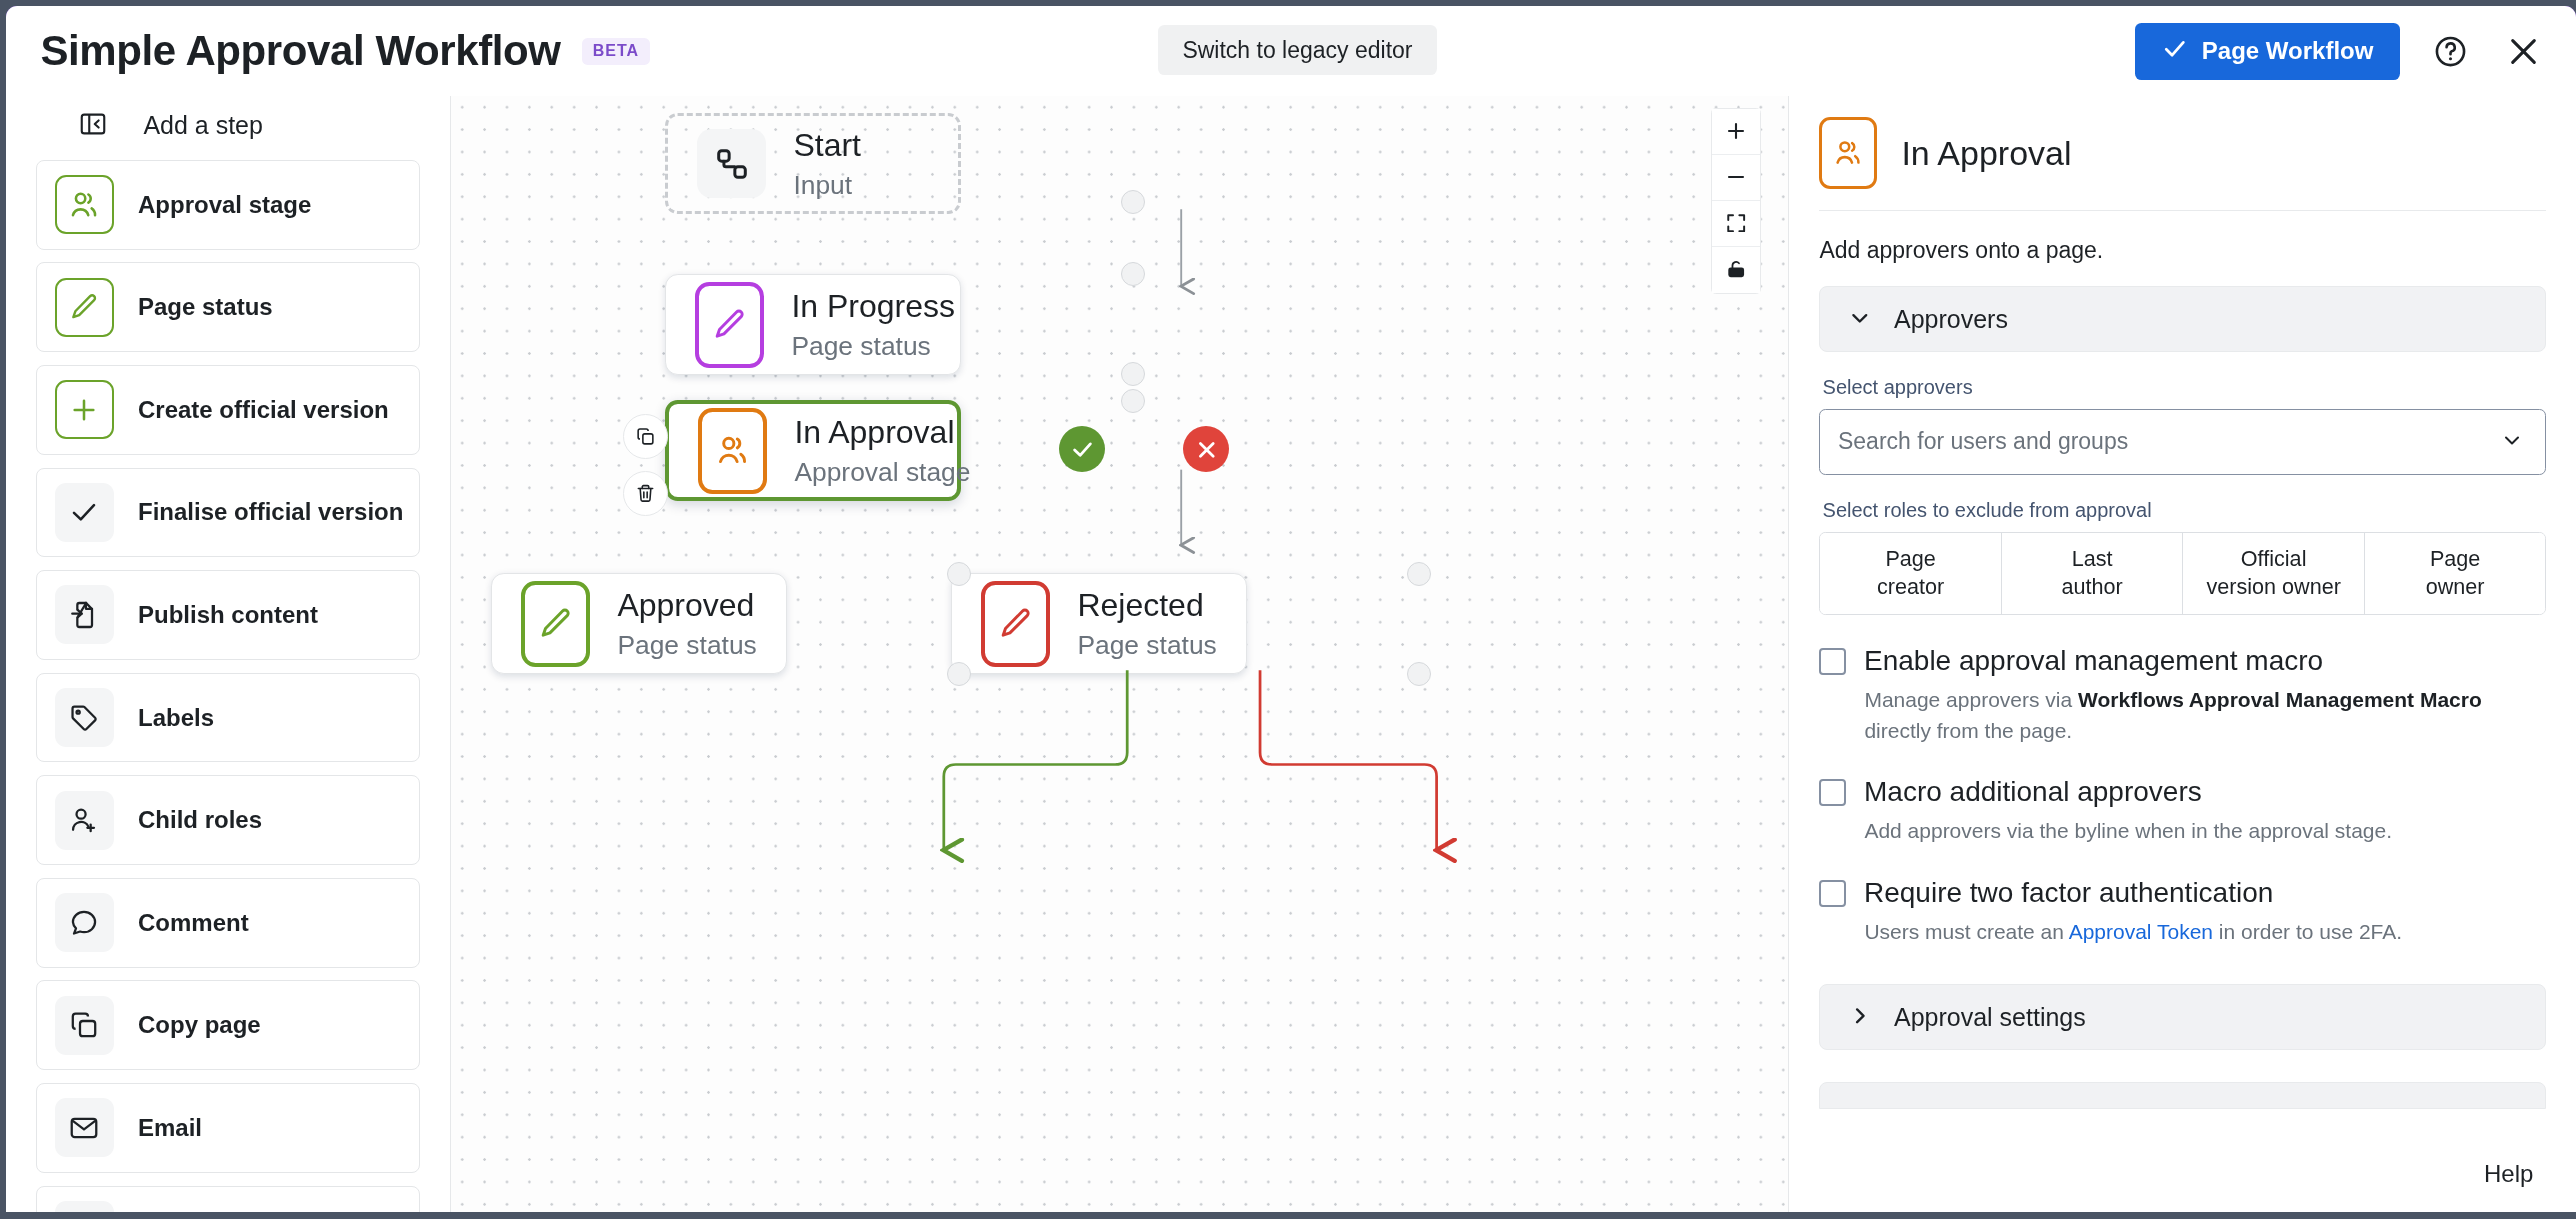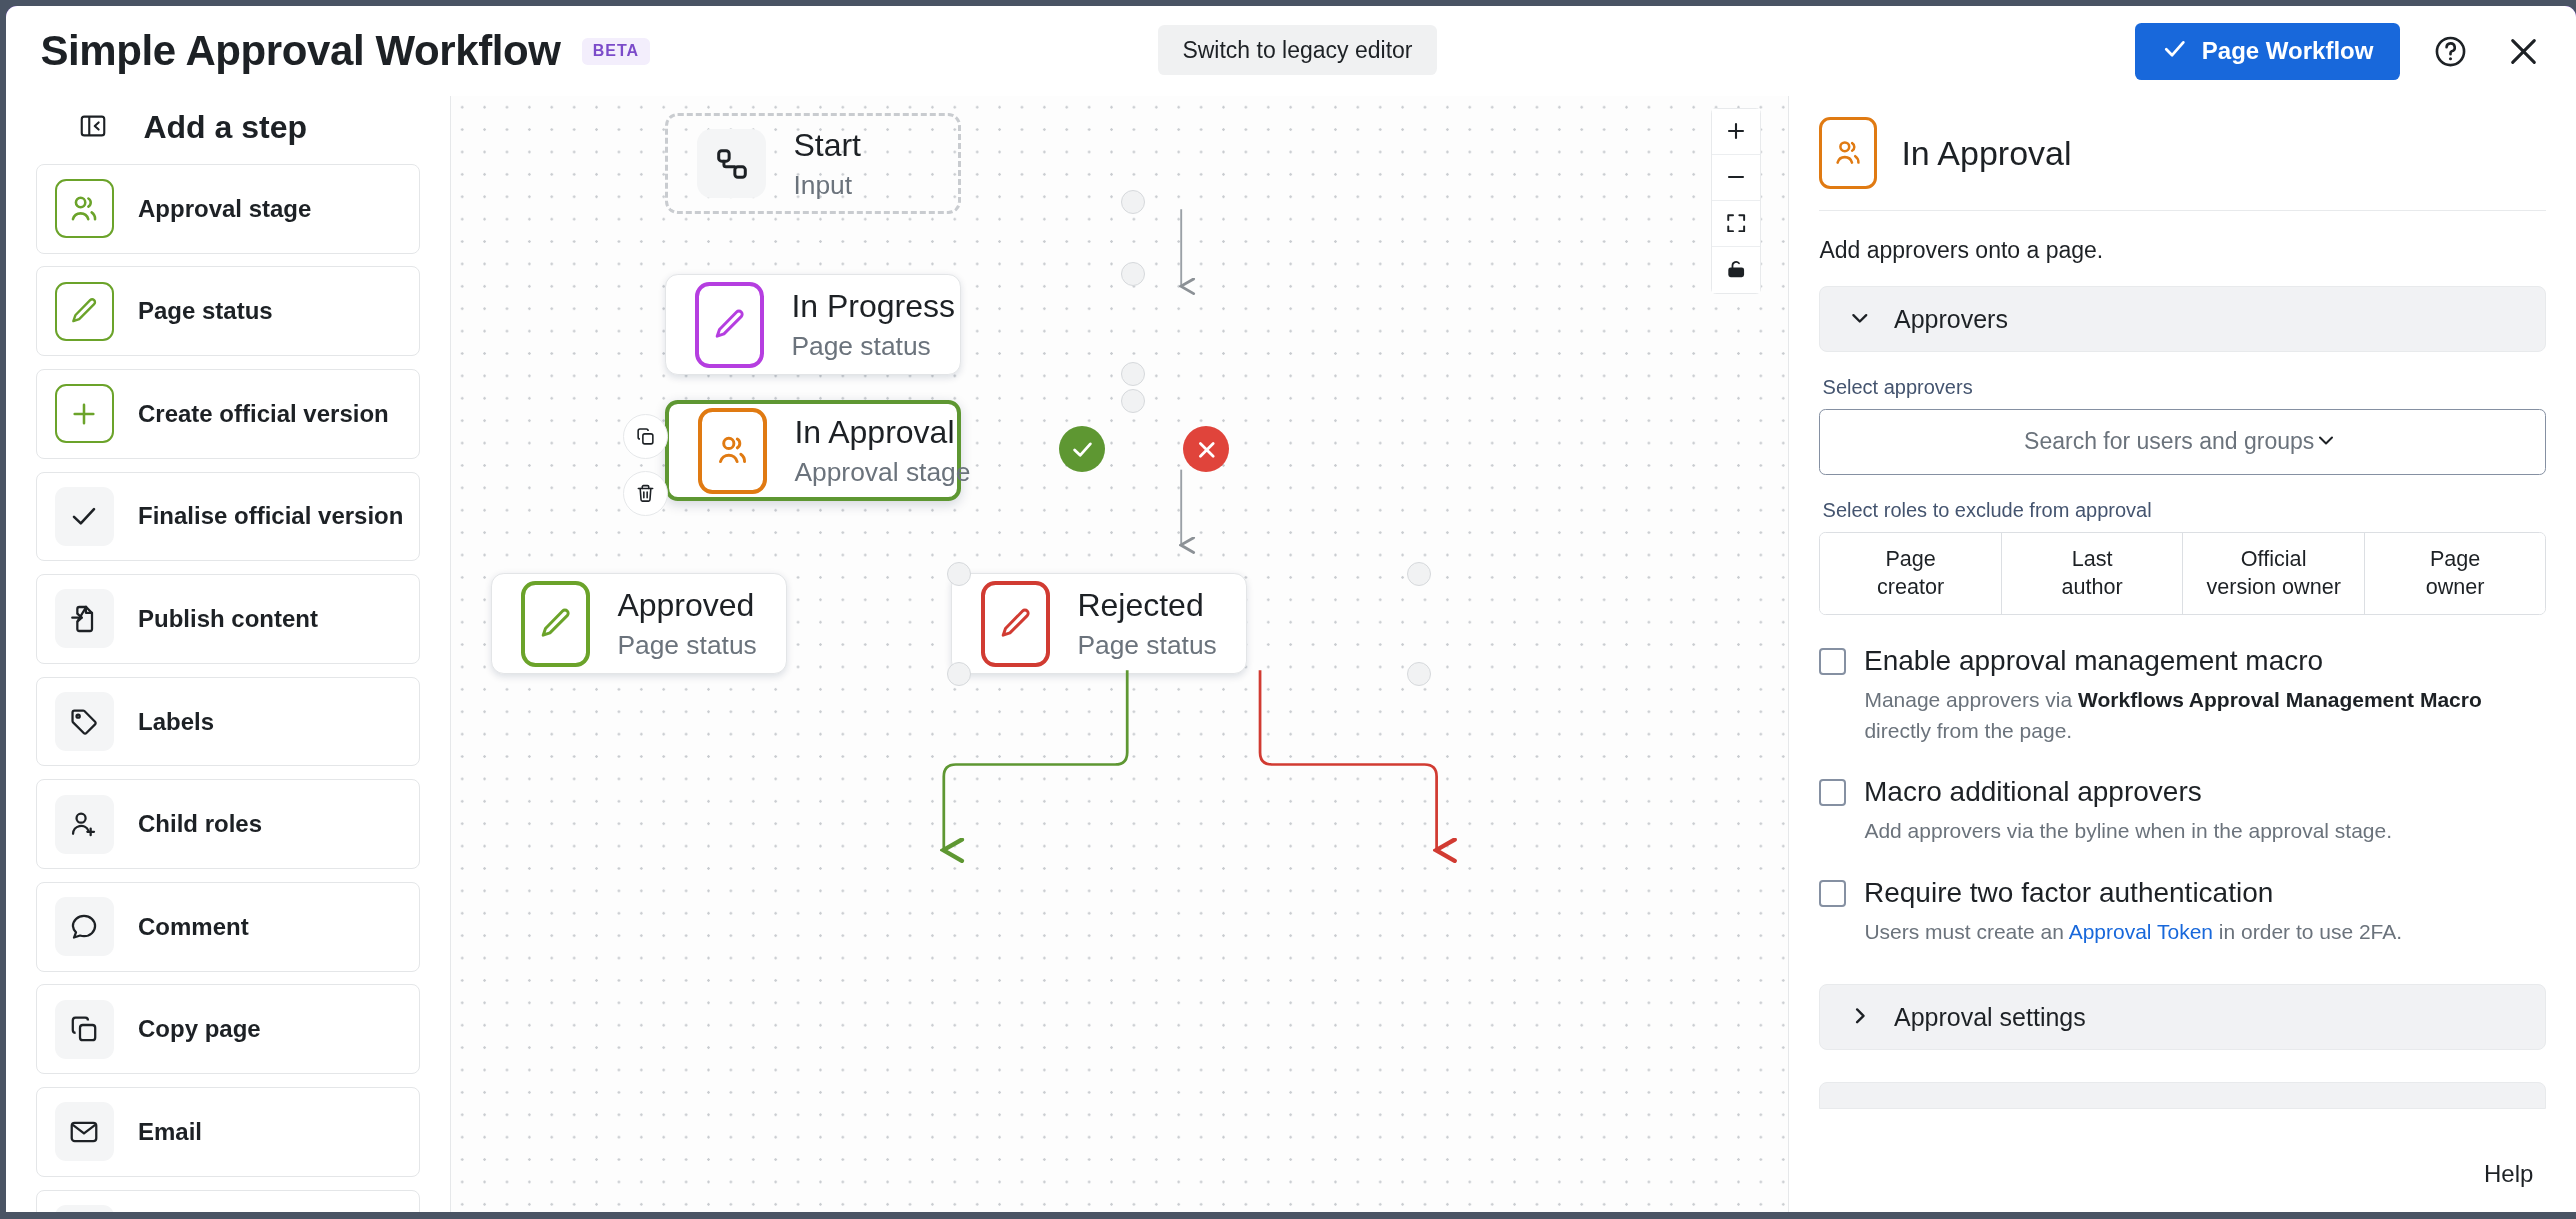--- a/index.html
+++ b/index.html
@@ -48,21 +48,21 @@
 
   
   .body-row { flex:1 1 auto; display:flex; min-height:0; }
 
   
   .sidebar {
     width:445px; flex:0 0 445px; background:#fff;
     border-right:0.8px solid #e6e8ea; display:flex; flex-direction:column; min-height:0;
   }
   .sidebar-head { display:flex; align-items:center; gap:35px; padding:12.8px 0 17.6px 72px; }
-  .sidebar-title { font-size:32px; font-weight:700; color:#1d2125; }
+  .sidebar-title { font-size:25px; font-weight:400; color:#1d2125; }
   .sidebar-list { flex:1 1 auto; overflow:hidden; padding:0 30px; }
   .step-card {
     display:flex; align-items:center; gap:24px;
     border:0.8px solid #e4e6e8; border-radius:8px;
     padding:14.4px 17.6px; margin-bottom:12.8px; background:#fff; cursor:pointer;
   }
   .step-ic {
     width:59px;height:59px;flex:0 0 59px;border-radius:11.2px;
     display:flex;align-items:center;justify-content:center;
   }
@@ -142,21 +142,21 @@
   .panel-body { flex:1 1 auto; padding:0 30px; overflow:hidden; }
   .panel-desc { font-size:23px; color:#1d2125; margin:25.6px 0 22.4px 0; }
   .accordion {
     background:#f1f2f4; border:0.8px solid #e8eaec; border-radius:8px;
     display:flex; align-items:center; gap:21px; padding:17.6px 27px; cursor:pointer;
   }
   .accordion-label { font-size:25px; color:#1d2125; }
   .field-label { font-size:20px; color:#44546f; margin:24px 0 9.6px 3.2px; }
   .select-box {
     border:1.6px solid #8590a2; border-radius:6.4px; height:66px;
-    display:flex; align-items:center; justify-content:center;
+    display:flex; align-items:center; justify-content:space-between;
     padding:0 21px 0 17.6px; cursor:pointer; background:#fff;
   }
   .select-ph { font-size:23px; color:#6b737c; }
   .roles {
     display:flex; border:0.8px solid #dcdfe3; border-radius:6.4px; overflow:hidden; margin-top:6.4px;
   }
   .role {
     flex:1 1 0; text-align:center; font-size:21.6px; color:#1d2125; line-height:1.3;
     padding:12.8px 4.8px; border-right:0.8px solid #dcdfe3; cursor:pointer; background:#fff;
   }

